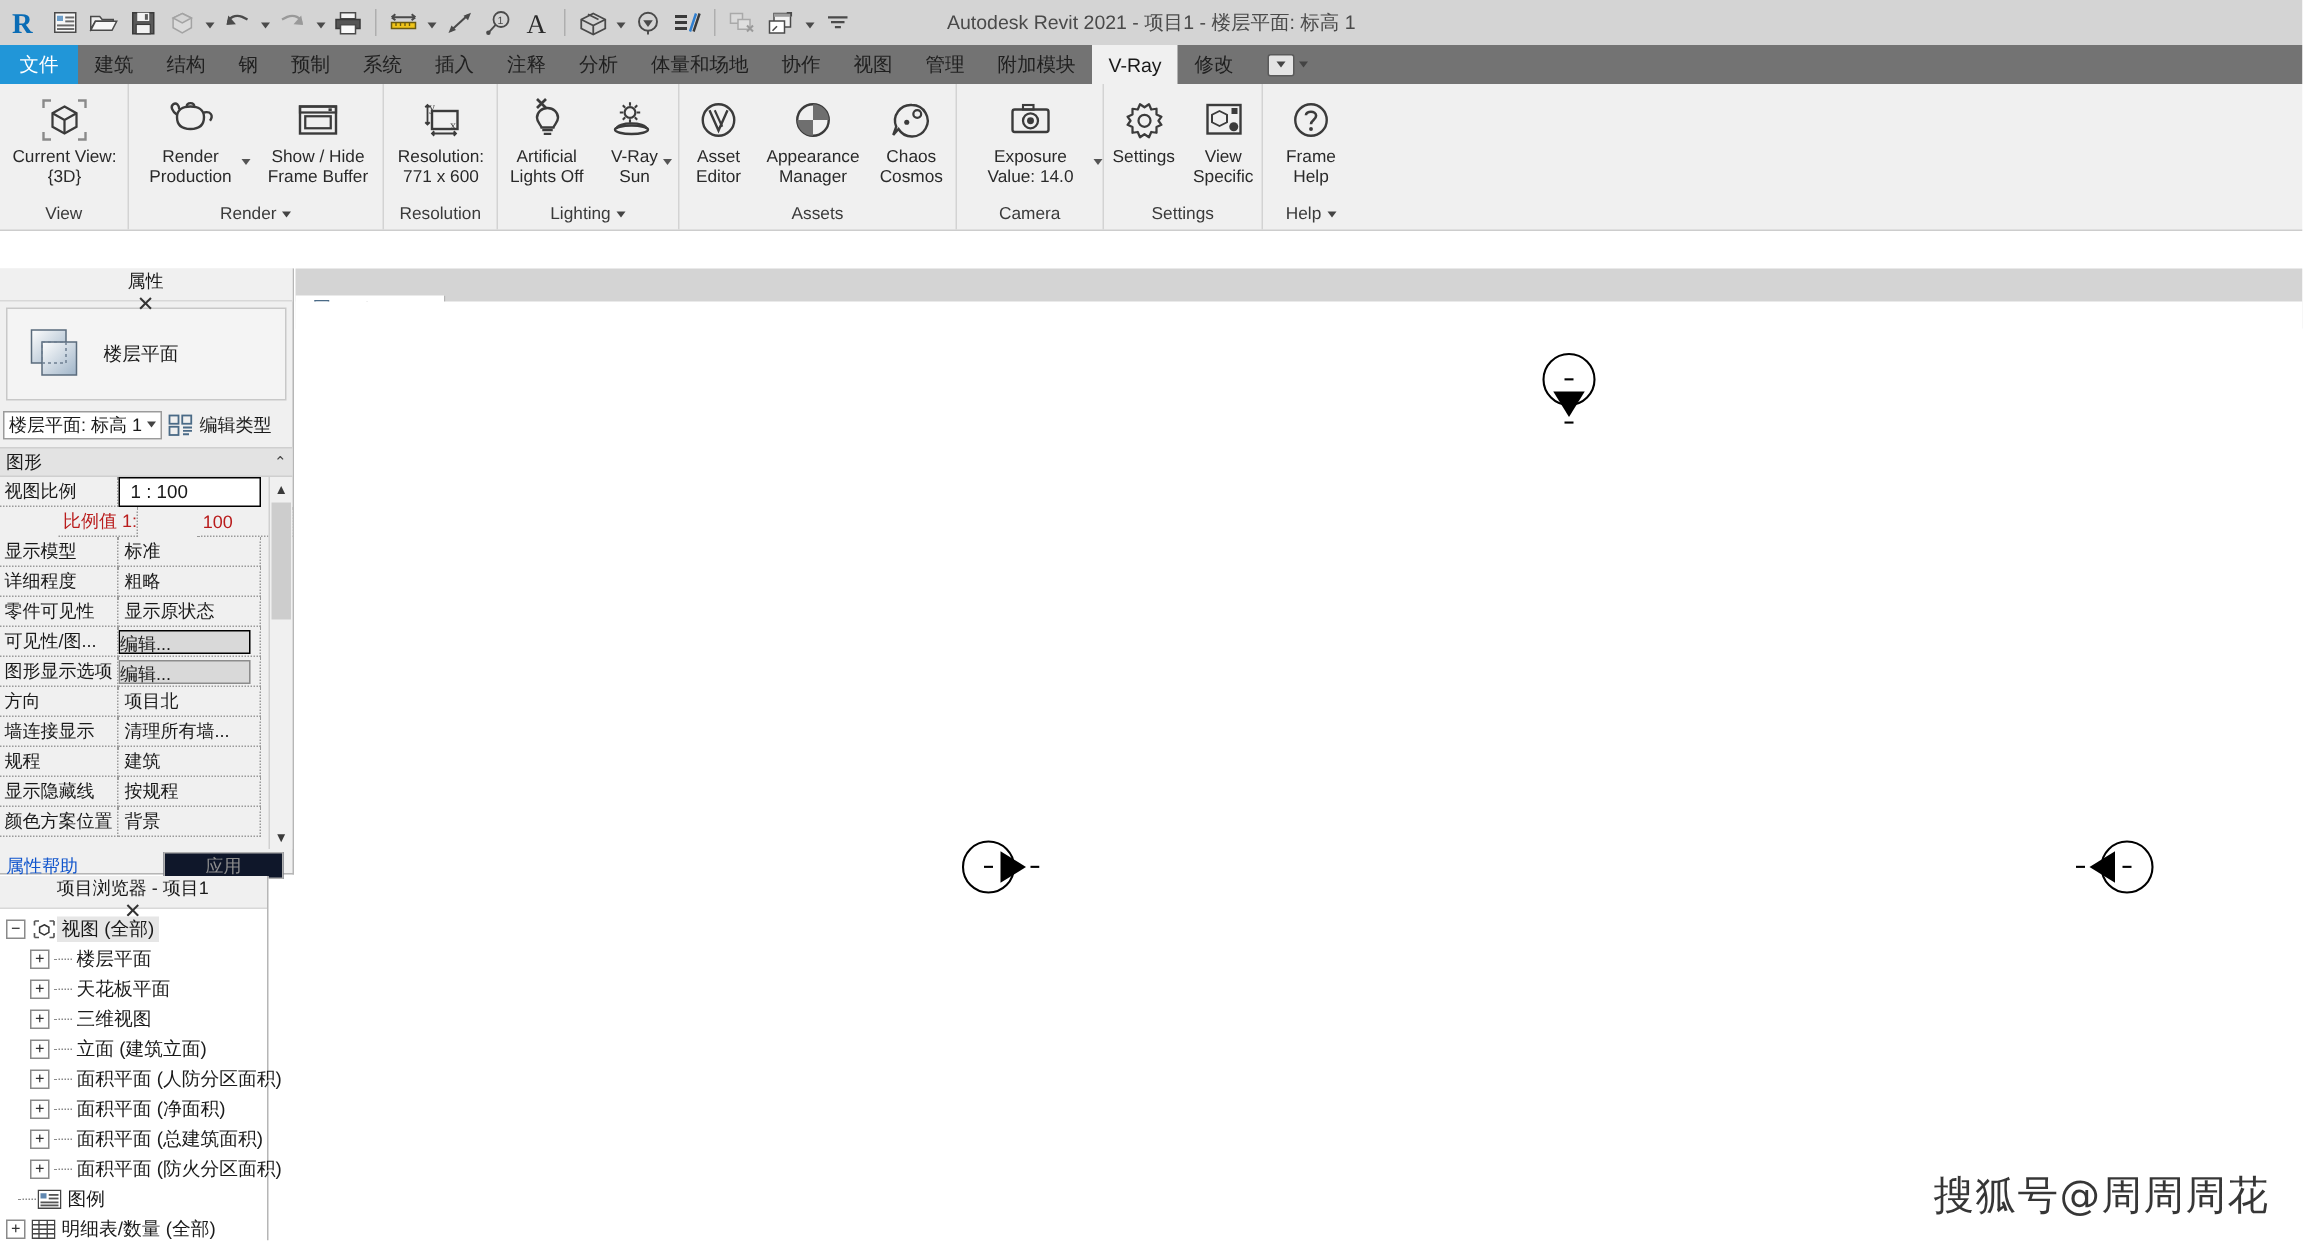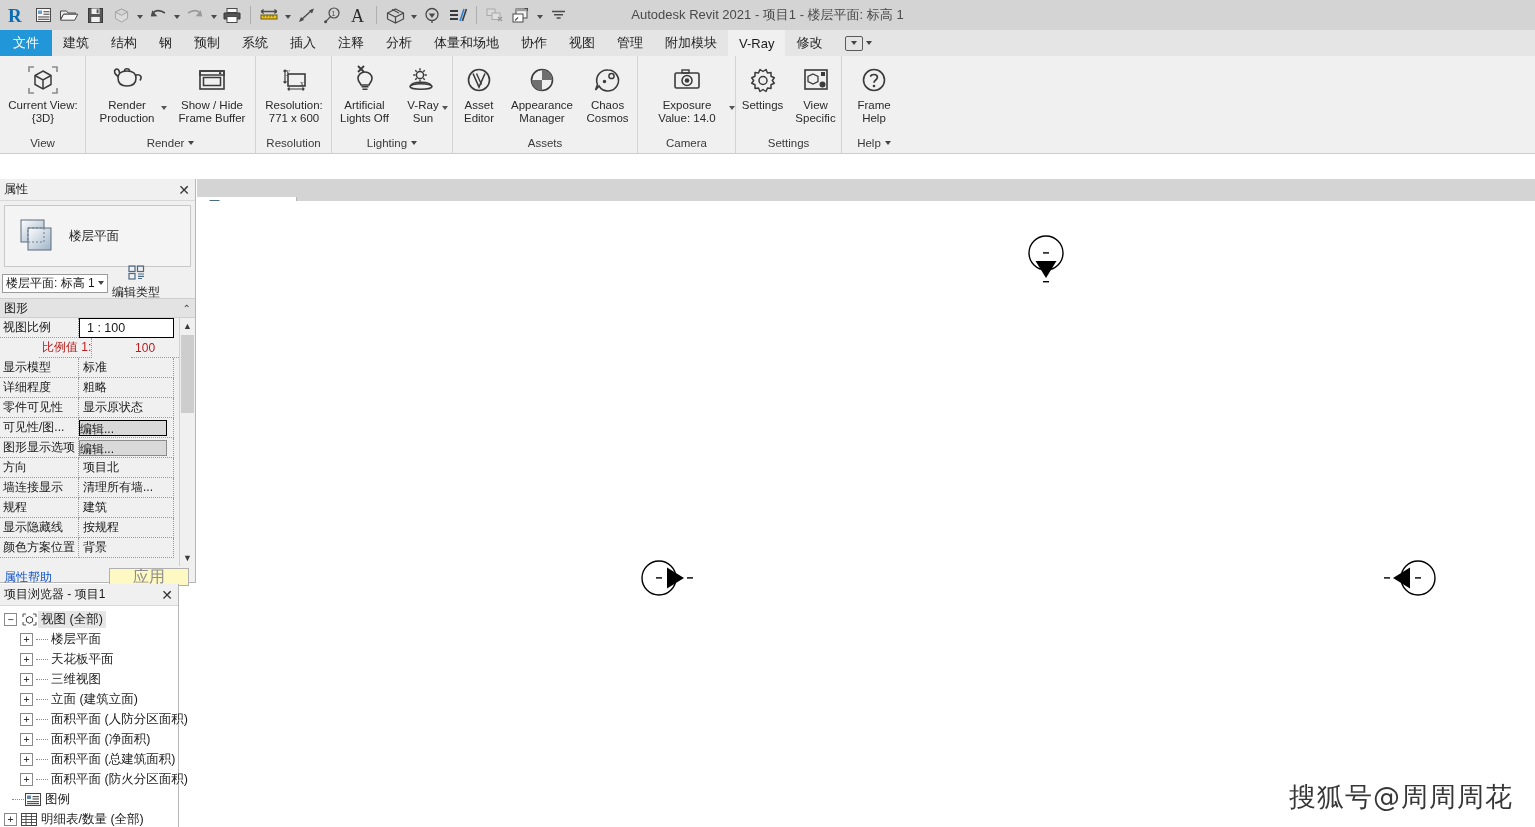--- a/index.html
+++ b/index.html
@@ -35,21 +35,21 @@
   .qsep{width:1px;height:18px;background:#aeaeae;margin:0 5px;}
   .apptitle{
     position:absolute;left:0;top:0;width:1535px;height:30px;
     line-height:30px;text-align:center;font-size:13px;color:#4a4a4a;
     pointer-events:none;
   }
 
   
   .tabsrow{
     position:absolute;left:0;top:30px;width:1535px;height:26px;
-    background:#e5e5e5;display:flex;align-items:stretch;
+    background:#737373;display:flex;align-items:stretch;
   }
   .tab{
     padding:0 11px;display:flex;align-items:center;font-size:13px;color:#1f1f1f;
     cursor:default;white-space:nowrap;
   }
   .tab.file{background:#2196d8;color:#ffffff;font-weight:normal;padding:0 13px;}
   .tab.active{background:#f0f0f0;color:#1a1a1a;}
   .tabextra{
     margin-left:6px;display:flex;align-items:center;gap:3px;padding:0 6px;
   }
@@ -96,37 +96,38 @@
   
   .props{
     position:absolute;left:0;top:179px;width:196px;height:404px;
     background:#f0f0f0;border-right:1px solid #b6b6b6;border-bottom:1px solid #b6b6b6;
     box-sizing:border-box;
   }
   .dockhdr{
     height:21px;display:flex;align-items:center;justify-content:space-between;
     padding:0 5px 0 4px;font-size:12px;color:#1a1a1a;background:#f0f0f0;
     border-bottom:1px solid #d8d8d8;
+    flex-direction:column;
   }
   .dockclose{font-size:14px;color:#333;cursor:default;line-height:14px;font-family:"DejaVu Sans",sans-serif;}
   .typebox{
     margin:4px 4px 0 4px;height:62px;border:1px solid #c8c8c8;background:#f4f4f4;
     display:flex;align-items:center;box-sizing:border-box;
   }
   .typebox .thumb{width:64px;display:flex;align-items:center;justify-content:center;}
   .typebox .tname{font-size:12.5px;color:#1a1a1a;}
   .selrow{
     display:flex;align-items:center;height:22px;margin-top:5px;padding-left:2px;gap:4px;
   }
   .selbox{
     width:106px;height:19px;border:1px solid #9b9b9b;background:#ffffff;
     display:flex;align-items:center;justify-content:space-between;padding:0 3px;
     font-size:12px;box-sizing:border-box;
   }
-  .editbtn{display:flex;align-items:center;gap:4px;font-size:12px;color:#1a1a1a;flex-direction:column;}
+  .editbtn{display:flex;align-items:center;gap:4px;font-size:12px;color:#1a1a1a;}
   .grphdr{
     height:18px;display:flex;align-items:center;justify-content:space-between;
     background:#e3e3e3;padding:0 4px;font-size:12px;border-top:1px solid #cfcfcf;
     border-bottom:1px solid #cfcfcf;margin-top:4px;
   }
   .proplist{position:relative;height:248px;overflow:hidden;}
   .prow{display:flex;height:20px;align-items:stretch;}
   .pk,.pv{
     border-bottom:1px dotted #9a9a9a;border-right:1px dotted #9a9a9a;
     display:flex;align-items:center;font-size:12px;box-sizing:border-box;overflow:hidden;white-space:nowrap;
@@ -146,22 +147,22 @@
   .psb{
     position:absolute;right:0;top:0;width:15px;height:248px;background:#f0f0f0;border-left:1px solid #d0d0d0;
   }
   .sbbtn{height:16px;display:flex;align-items:center;justify-content:center;color:#3a3a3a;font-size:9px;}
   .sbthumb{position:absolute;left:1px;top:17px;width:13px;height:78px;background:#cdcdcd;}
   .propfoot{
     height:22px;display:flex;align-items:center;justify-content:space-between;padding:0 6px 0 4px;
   }
   .link{color:#1155cc;font-size:12px;cursor:default;}
   .applybtn{
-    width:80px;height:18px;background:#fef9c3;border:1px solid #b0b0b0;color:#8e8e8e;
-    font-size:16px;display:flex;align-items:center;justify-content:center;box-sizing:border-box;
+    width:80px;height:18px;background:#0f172a;border:1px solid #b0b0b0;color:#8e8e8e;
+    font-size:12px;display:flex;align-items:center;justify-content:center;box-sizing:border-box;
   }
 
   .browser{
     position:absolute;left:0;top:584px;width:179px;height:243px;
     background:#ffffff;border-right:1px solid #b6b6b6;box-sizing:border-box;
   }
   .tree{padding:3px 0 0 4px;}
   .tnode{display:flex;align-items:center;height:20px;font-size:12.5px;white-space:nowrap;}
   .exp{
     width:11px;height:11px;border:1px solid #8a8a8a;background:#fff;margin-right:3px;

